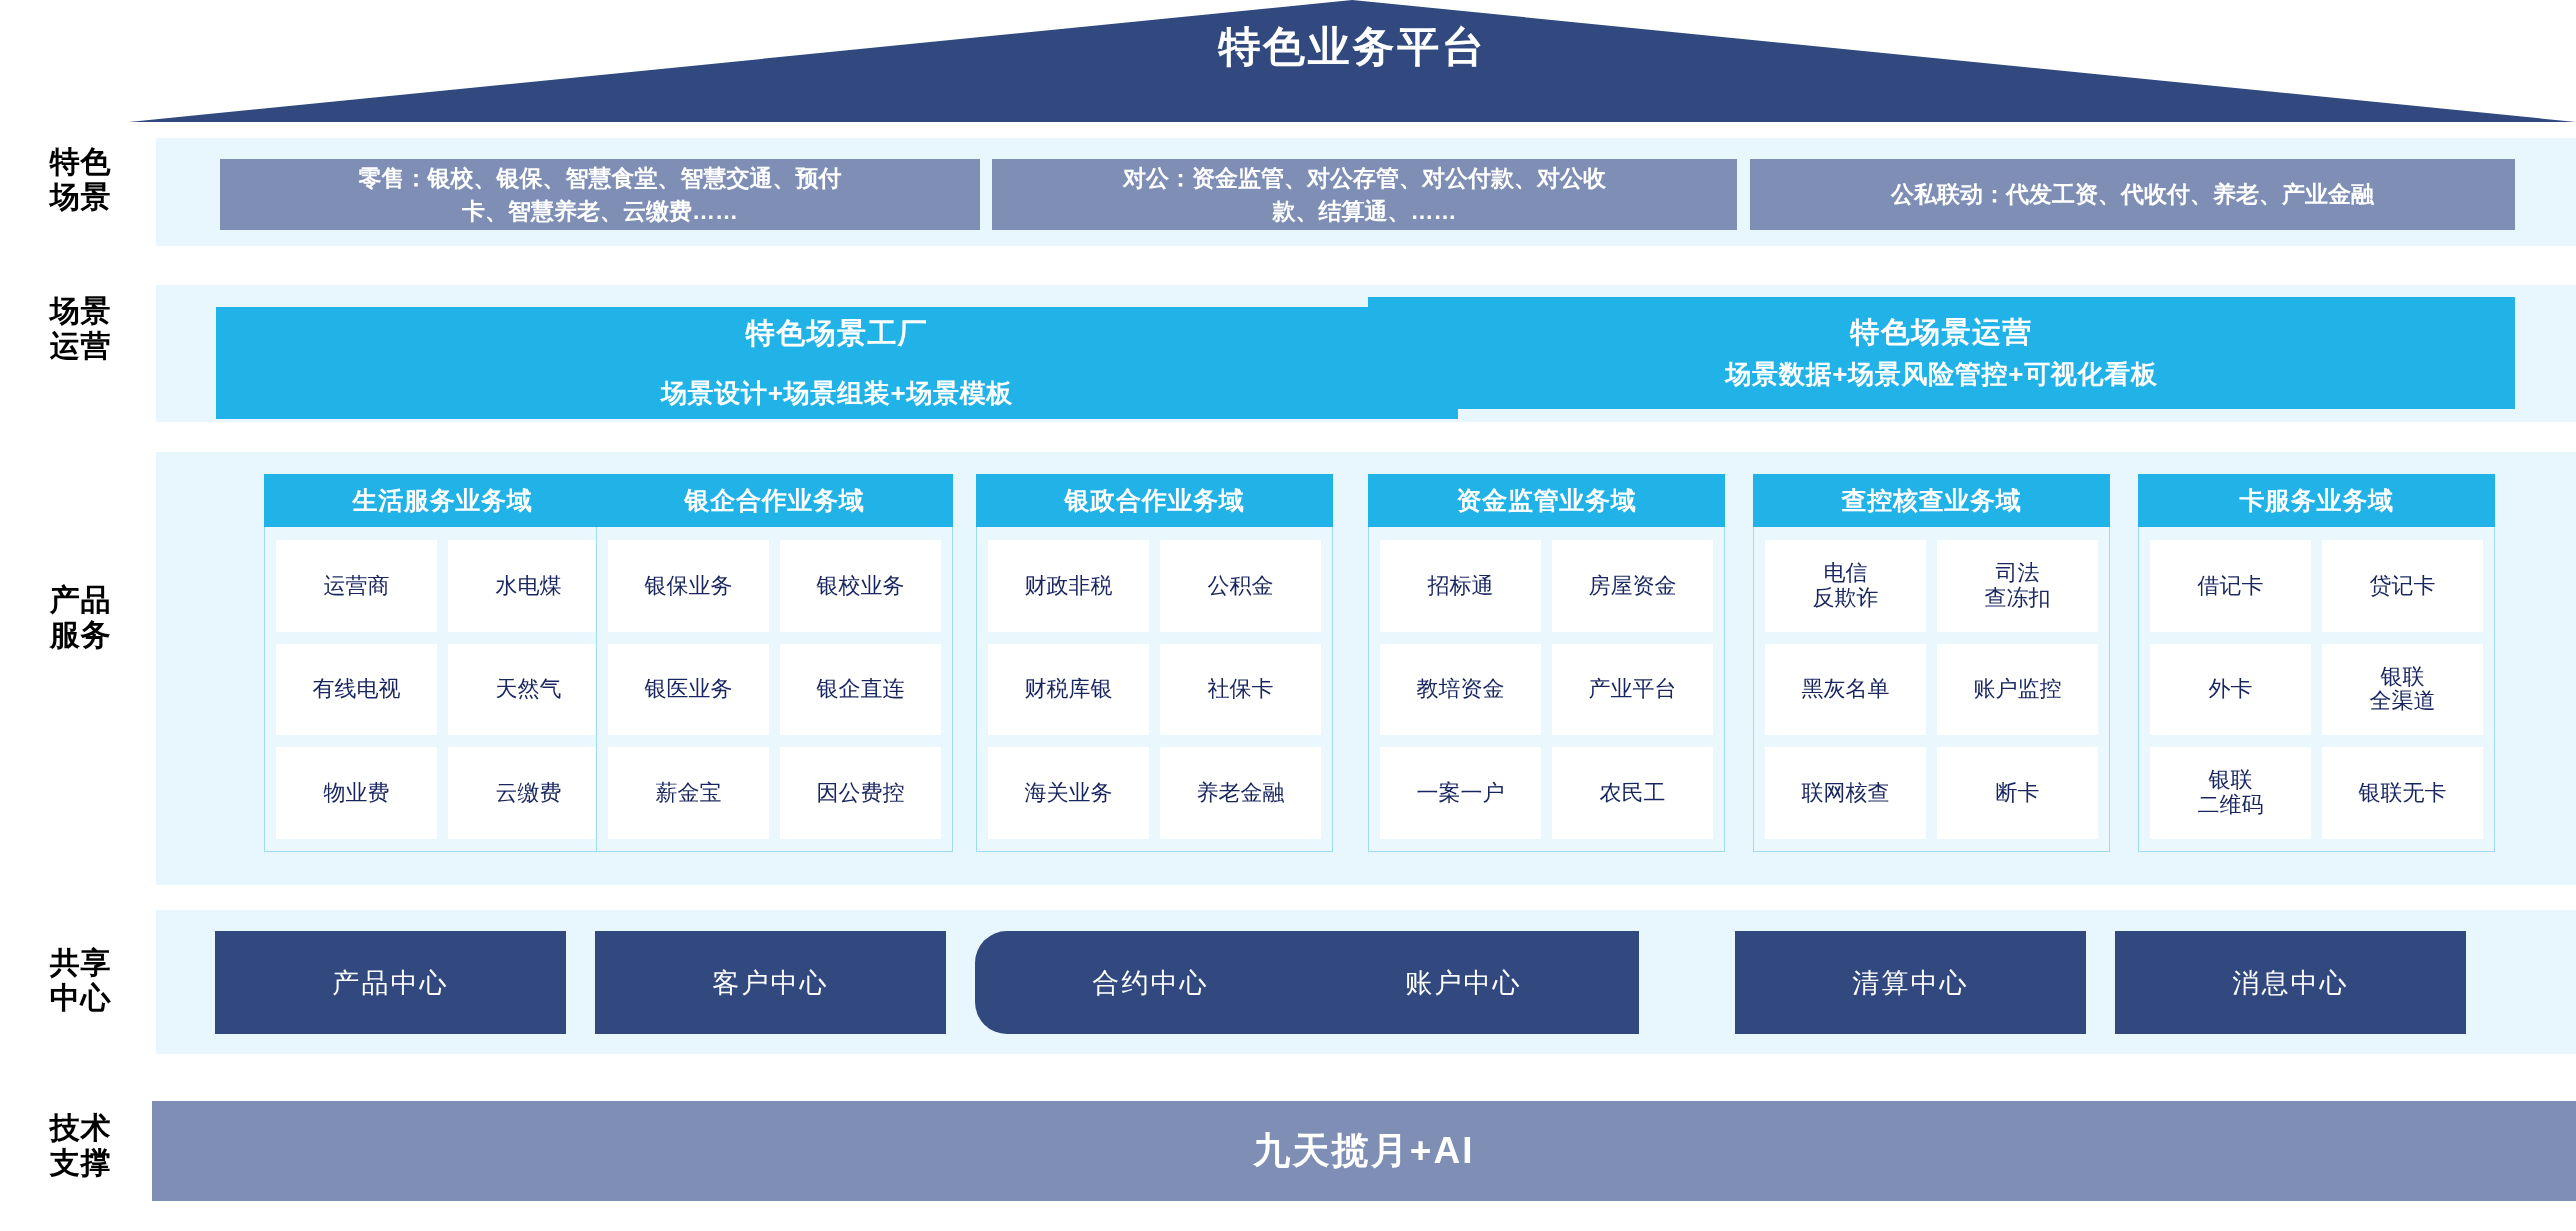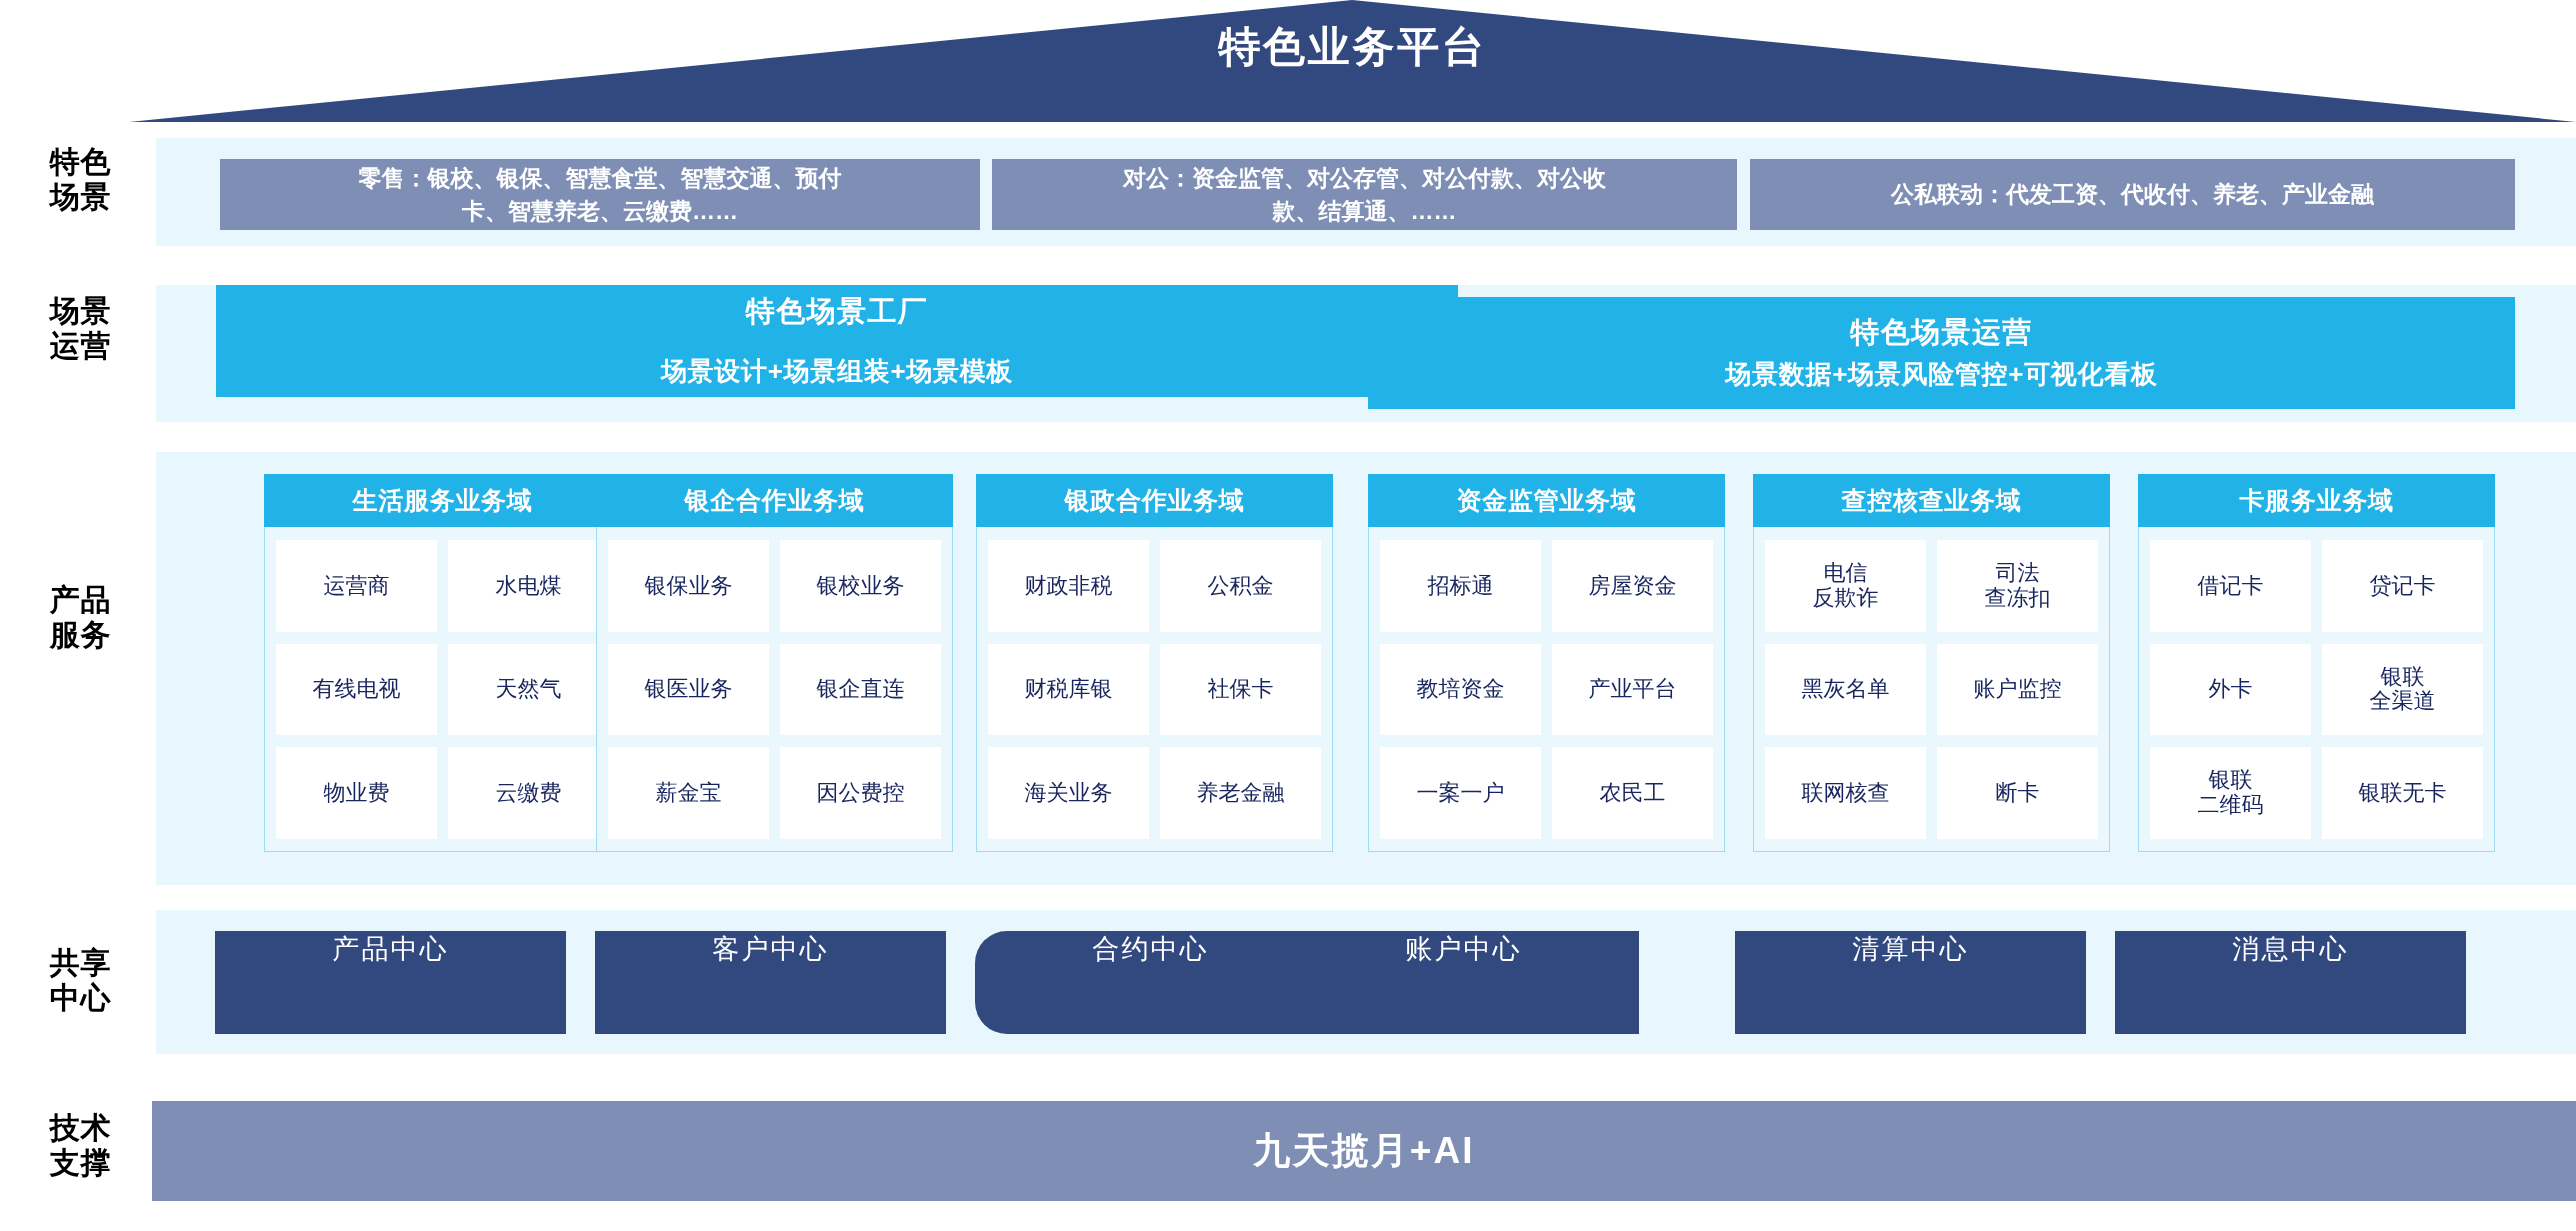--- a/index.html
+++ b/index.html
@@ -99,21 +99,21 @@
     text-align:center;
     white-space:pre-line;
   }
 
   
   .ctr-box{
     position:absolute;
     background:#31497f;
     color:#ffffff;
     font-size:27px;
-    display:flex;justify-content:center;
+    display:flex;align-items:center;justify-content:center;
     letter-spacing:2.1px;
   }
 
   
   .tech-bar{
     position:absolute;
     background:#7e8eb4;
     color:#ffffff;
     font-size:37px;
     font-weight:bold;
@@ -148,21 +148,21 @@
   </div>
 
   <div class="scene-box" style="left:1750px;top:159px;width:765px;height:71px;">
     <span style="white-space:pre-line">公私联动：代发工资、代收付、养老、产业金融</span>
   </div>
 
   <div class="rowlabel" style="left:20.5px;top:294px;width:120px;">场景<br>运营</div>
 
   <div class="band" style="left:156px;top:285px;width:2420px;height:137px;"></div>
 
-  <div class="op-box" style="left:216px;top:285px;width:1242px;height:112px;gap:18px;">
+  <div class="op-box" style="left:216px;top:307px;width:1242px;height:112px;gap:18px;">
     <div class="op-title">特色场景工厂</div>
     <div class="op-sub">场景设计+场景组装+场景模板</div>
   </div>
 
   <div class="op-box" style="left:1368px;top:297px;width:1147px;height:112px;">
     <div class="op-title">特色场景运营</div>
     <div class="op-sub">场景数据+场景风险管控+可视化看板</div>
   </div>
 
   <div class="rowlabel" style="left:20.5px;top:583px;width:120px;">产品<br>服务</div>

